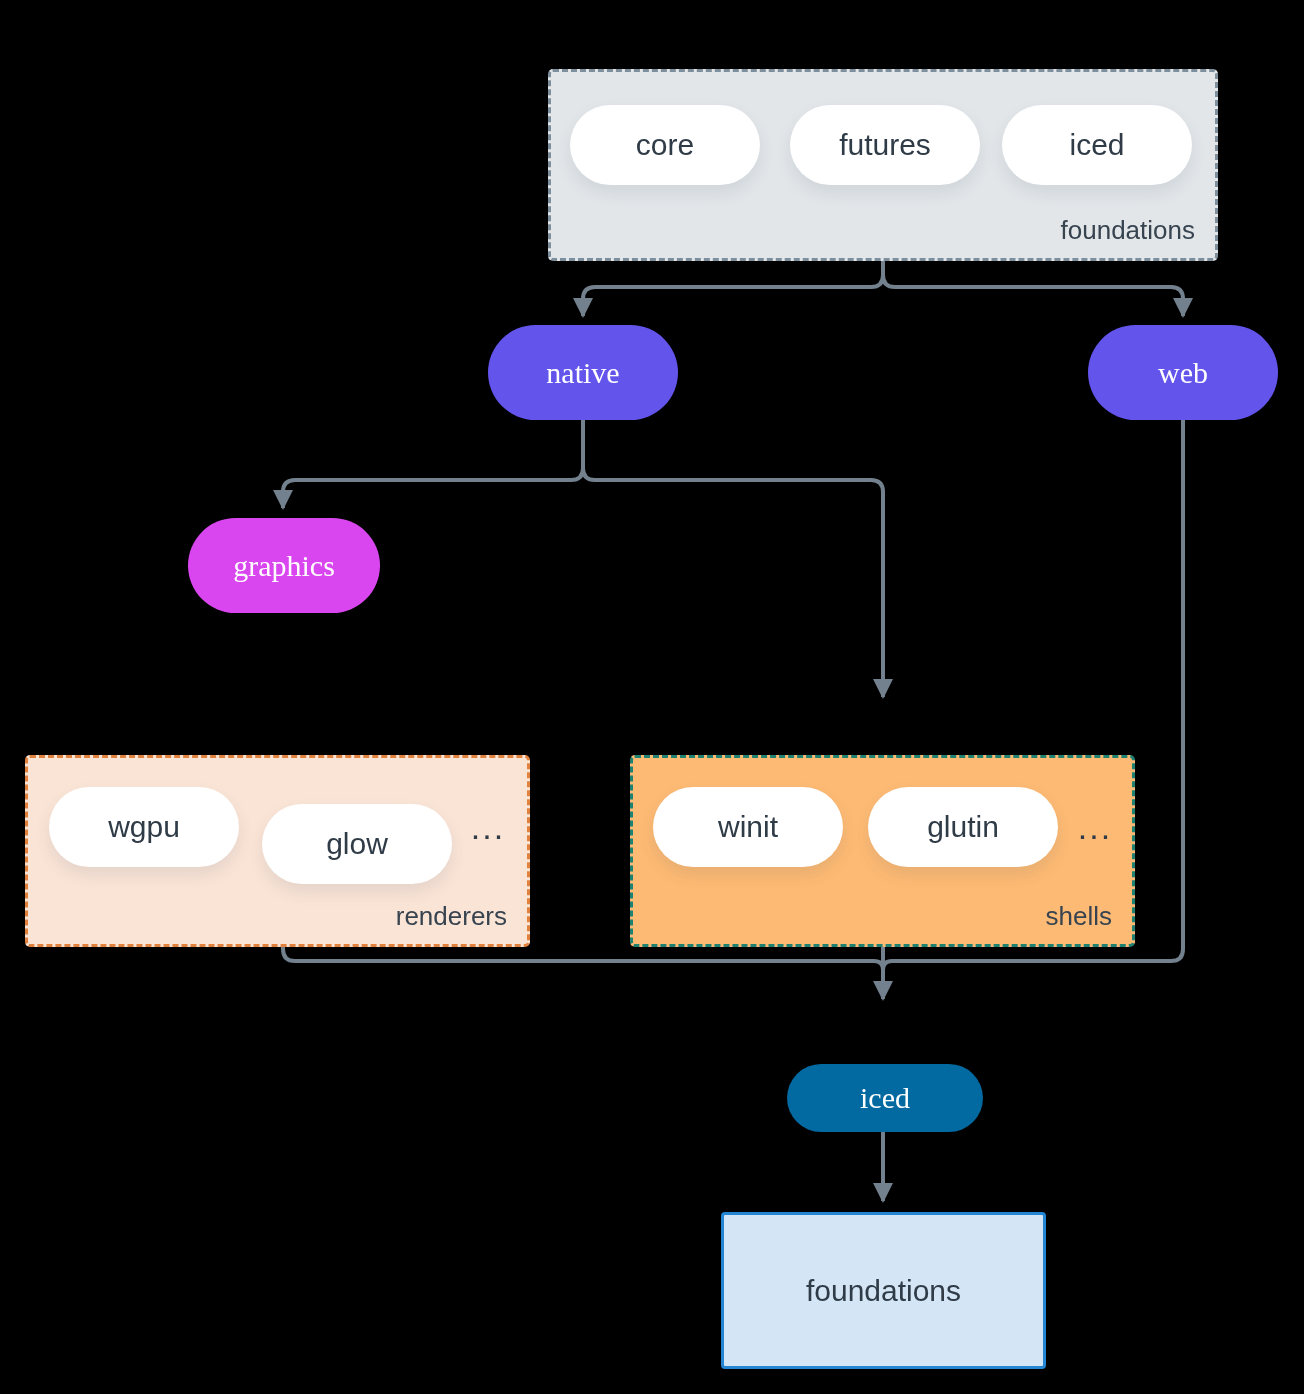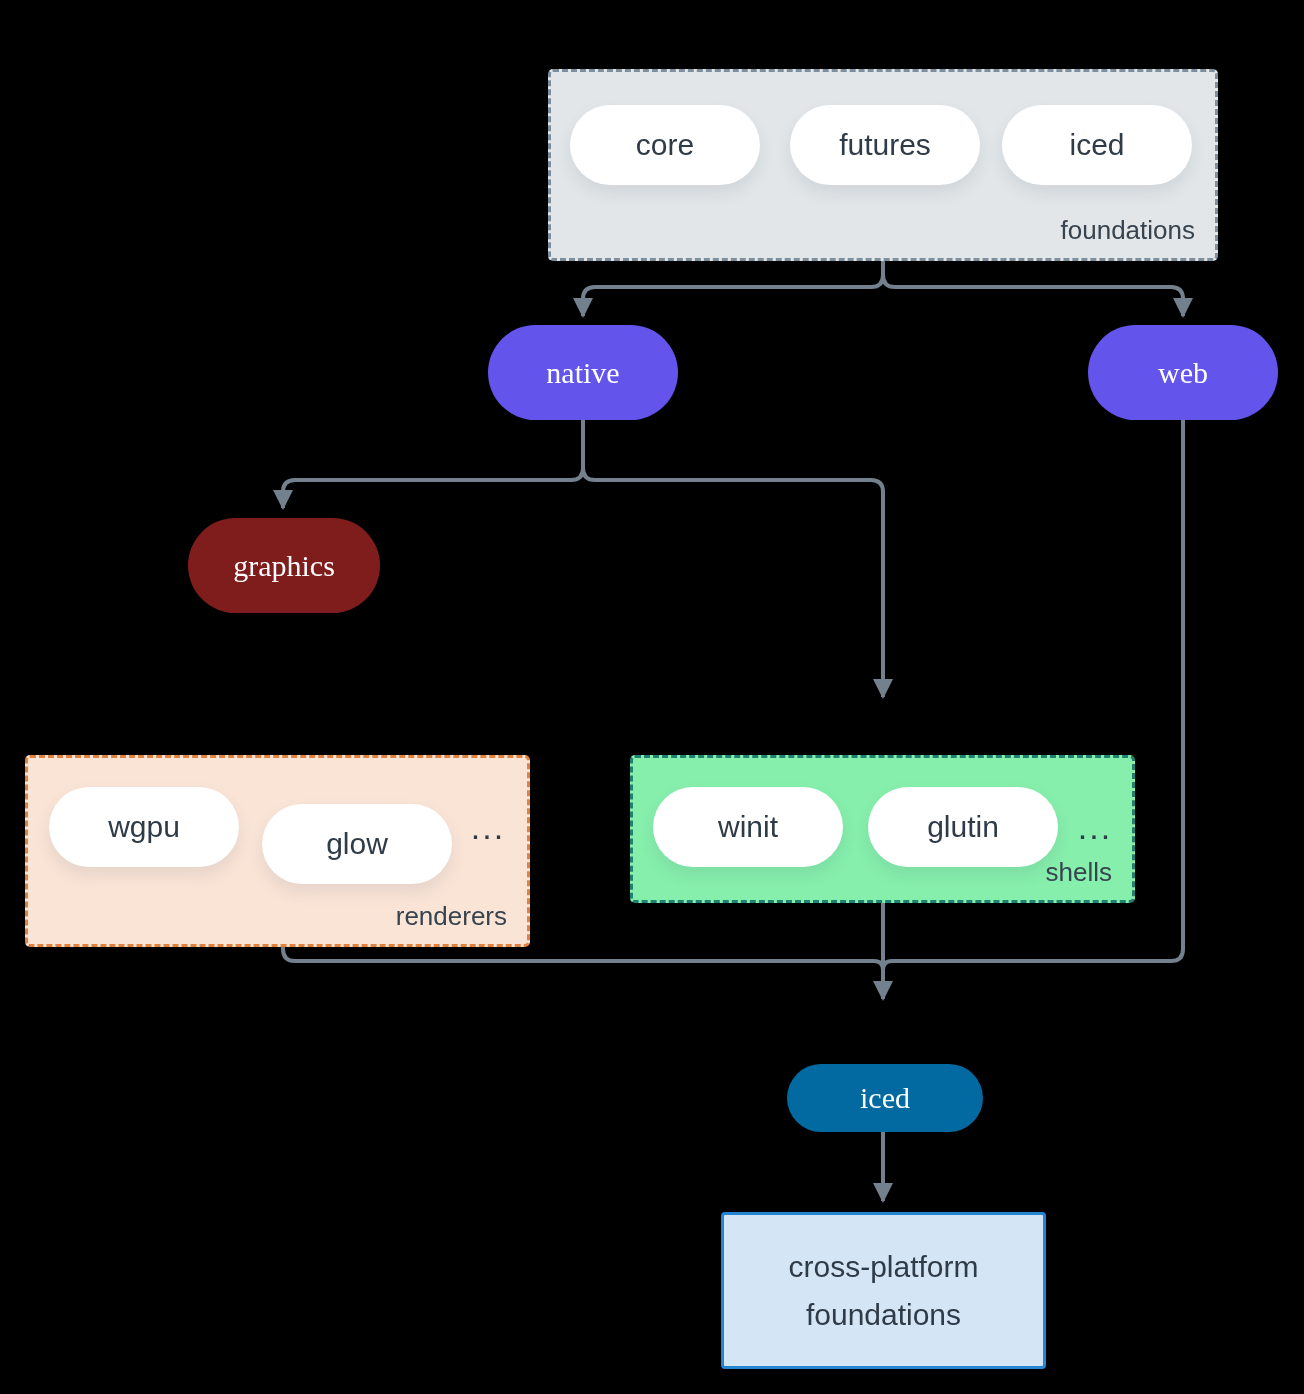--- a/index.html
+++ b/index.html
@@ -37,22 +37,22 @@
     left: 548px; top: 22px; width: 670px; height: 192px;
     background: #e2e6e9;
     border: 3px dashed #7d8e9c;
   }
   .group-renderers {
     left: 25px; top: 708px; width: 505px; height: 192px;
     background: #fae4d6;
     border: 3px dashed #e0823e;
   }
   .group-shells {
-    left: 630px; top: 708px; width: 505px; height: 148px;
-    background: #86efac;
+    left: 630px; top: 708px; width: 505px; height: 192px;
+    background: #fdba74;
     border: 3px dashed #1f8170;
   }
   .group-label {
     position: absolute;
     right: 20px;
     bottom: 12px;
     font-size: 26px;
     color: #37434f;
   }
   .pill-white {
@@ -86,21 +86,21 @@
     display: flex;
     align-items: center;
     justify-content: center;
     border-radius: 48px;
     color: #ffffff;
     font-size: 30px;
     font-family: Liberation Serif, serif;
   }
   .node-native   { left: 488px;  top: 325px;  width: 190px; height: 95px; background: #6355ec; }
   .node-web      { left: 1088px; top: 325px;  width: 190px; height: 95px; background: #6355ec; }
-  .node-graphics { left: 188px;  top: 518px;  width: 192px; height: 95px; background: #7f1d1d; }
+  .node-graphics { left: 188px;  top: 518px;  width: 192px; height: 95px; background: #d946ef; }
   .node-iced     { left: 787px;  top: 1064px; width: 196px; height: 68px; background: #0369a1; }
   .appbox {
     position: absolute;
     z-index: 2;
     left: 721px; top: 1212px; width: 325px; height: 157px;
     box-sizing: border-box;
     background: #d4e5f5;
     border: 3px solid #2486d2;
     border-radius: 4px;
     display: flex;
@@ -155,17 +155,16 @@
   <div class="group group-shells">
     <div class="pill-white" style="left:20px; top:29px;">winit</div>
     <div class="pill-white" style="left:235px; top:29px;">glutin</div>
     <div class="dots" style="left:432px;">...</div>
     <div class="group-label">shells</div>
   </div>
 
   <div class="node node-iced">iced</div>
 
   <div class="appbox">
-    <div>cross-platform</div>
     <div>foundations</div>
   </div>
 
 </div>
 
 </body></html>

